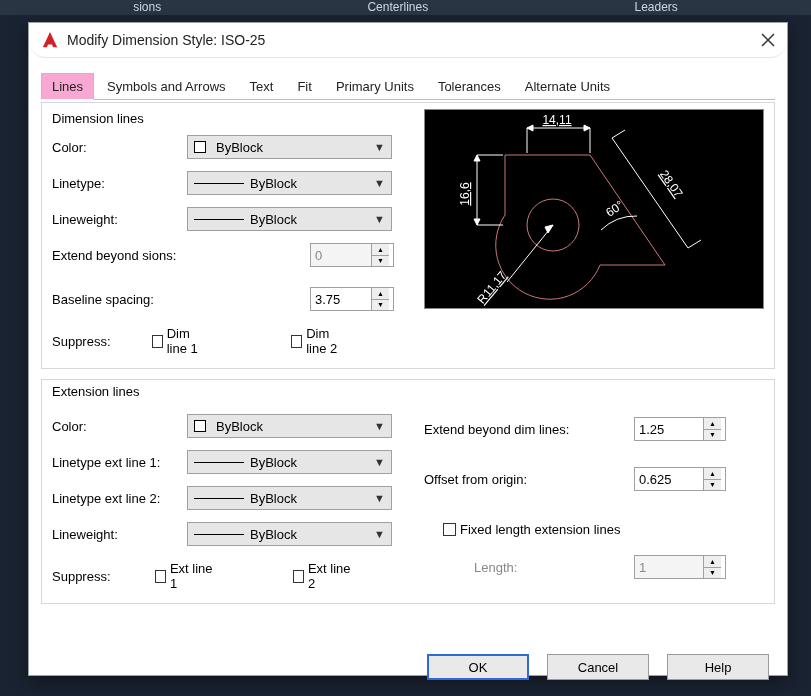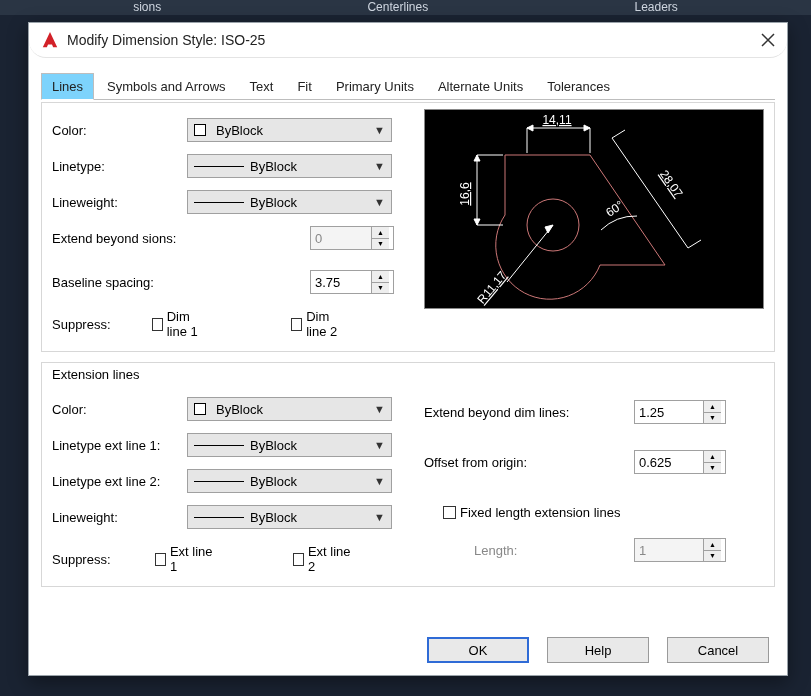--- a/index.html
+++ b/index.html
@@ -56,21 +56,21 @@
     padding: 5px 10px;
     font-size: 13px;
     border: 1px solid transparent;
     position: relative;
     top: 1px;
     color: #222;
   }
   .tab.active {
     border: 1px solid #bdbdbd;
     border-bottom: 1px solid #fff;
-    background: #7dd3fc;
+    background: #f9a8d4;
   }
   .panel {
     margin: 2px 12px 0 12px;
     border: 1px solid #d7d7d7;
     background: #fff;
     padding: 6px 10px 12px 10px;
   }
   .group-title { margin: 2px 0 6px 0; }
   .cols { display: flex; gap: 12px; }
   .left-col { flex: 1; }
@@ -170,27 +170,28 @@
       <path d="M1 1 L13 13 M13 1 L1 13" stroke="#333" stroke-width="1.5"></path>
     </svg>
   </div>
 
   <div class="tabs">
     <div class="tab active">Lines</div>
     <div class="tab">Symbols and Arrows</div>
     <div class="tab">Text</div>
     <div class="tab">Fit</div>
     <div class="tab">Primary Units</div>
+    <div class="tab">Tolerances</div>
     <div class="tab">Alternate Units</div>
-    <div class="tab">Tolerances</div>
   </div>
 
   <div class="panel">
     <div class="cols">
       <div class="left-col">
+        <div class="group-title">Dimension lines</div>
 
         <div class="row">
           <span class="lbl">Color:</span>
           <div class="combo byblock-color">
             <span class="ln">
                 <span class="swatch"></span>
                 <span>ByBlock</span>
               </span>
             <span class="chev">▼</span>
           </div>
@@ -382,16 +383,16 @@
                 <div>▼</div>
               </div>
           </div>
         </div>
       </div>
     </div>
   </div>
 
   <div class="buttons">
     <div class="btn primary">OK</div>
+    <div class="btn">Cancel</div>
     <div class="btn">Help</div>
-    <div class="btn">Cancel</div>
   </div>
 </div>
 
 </body></html>

